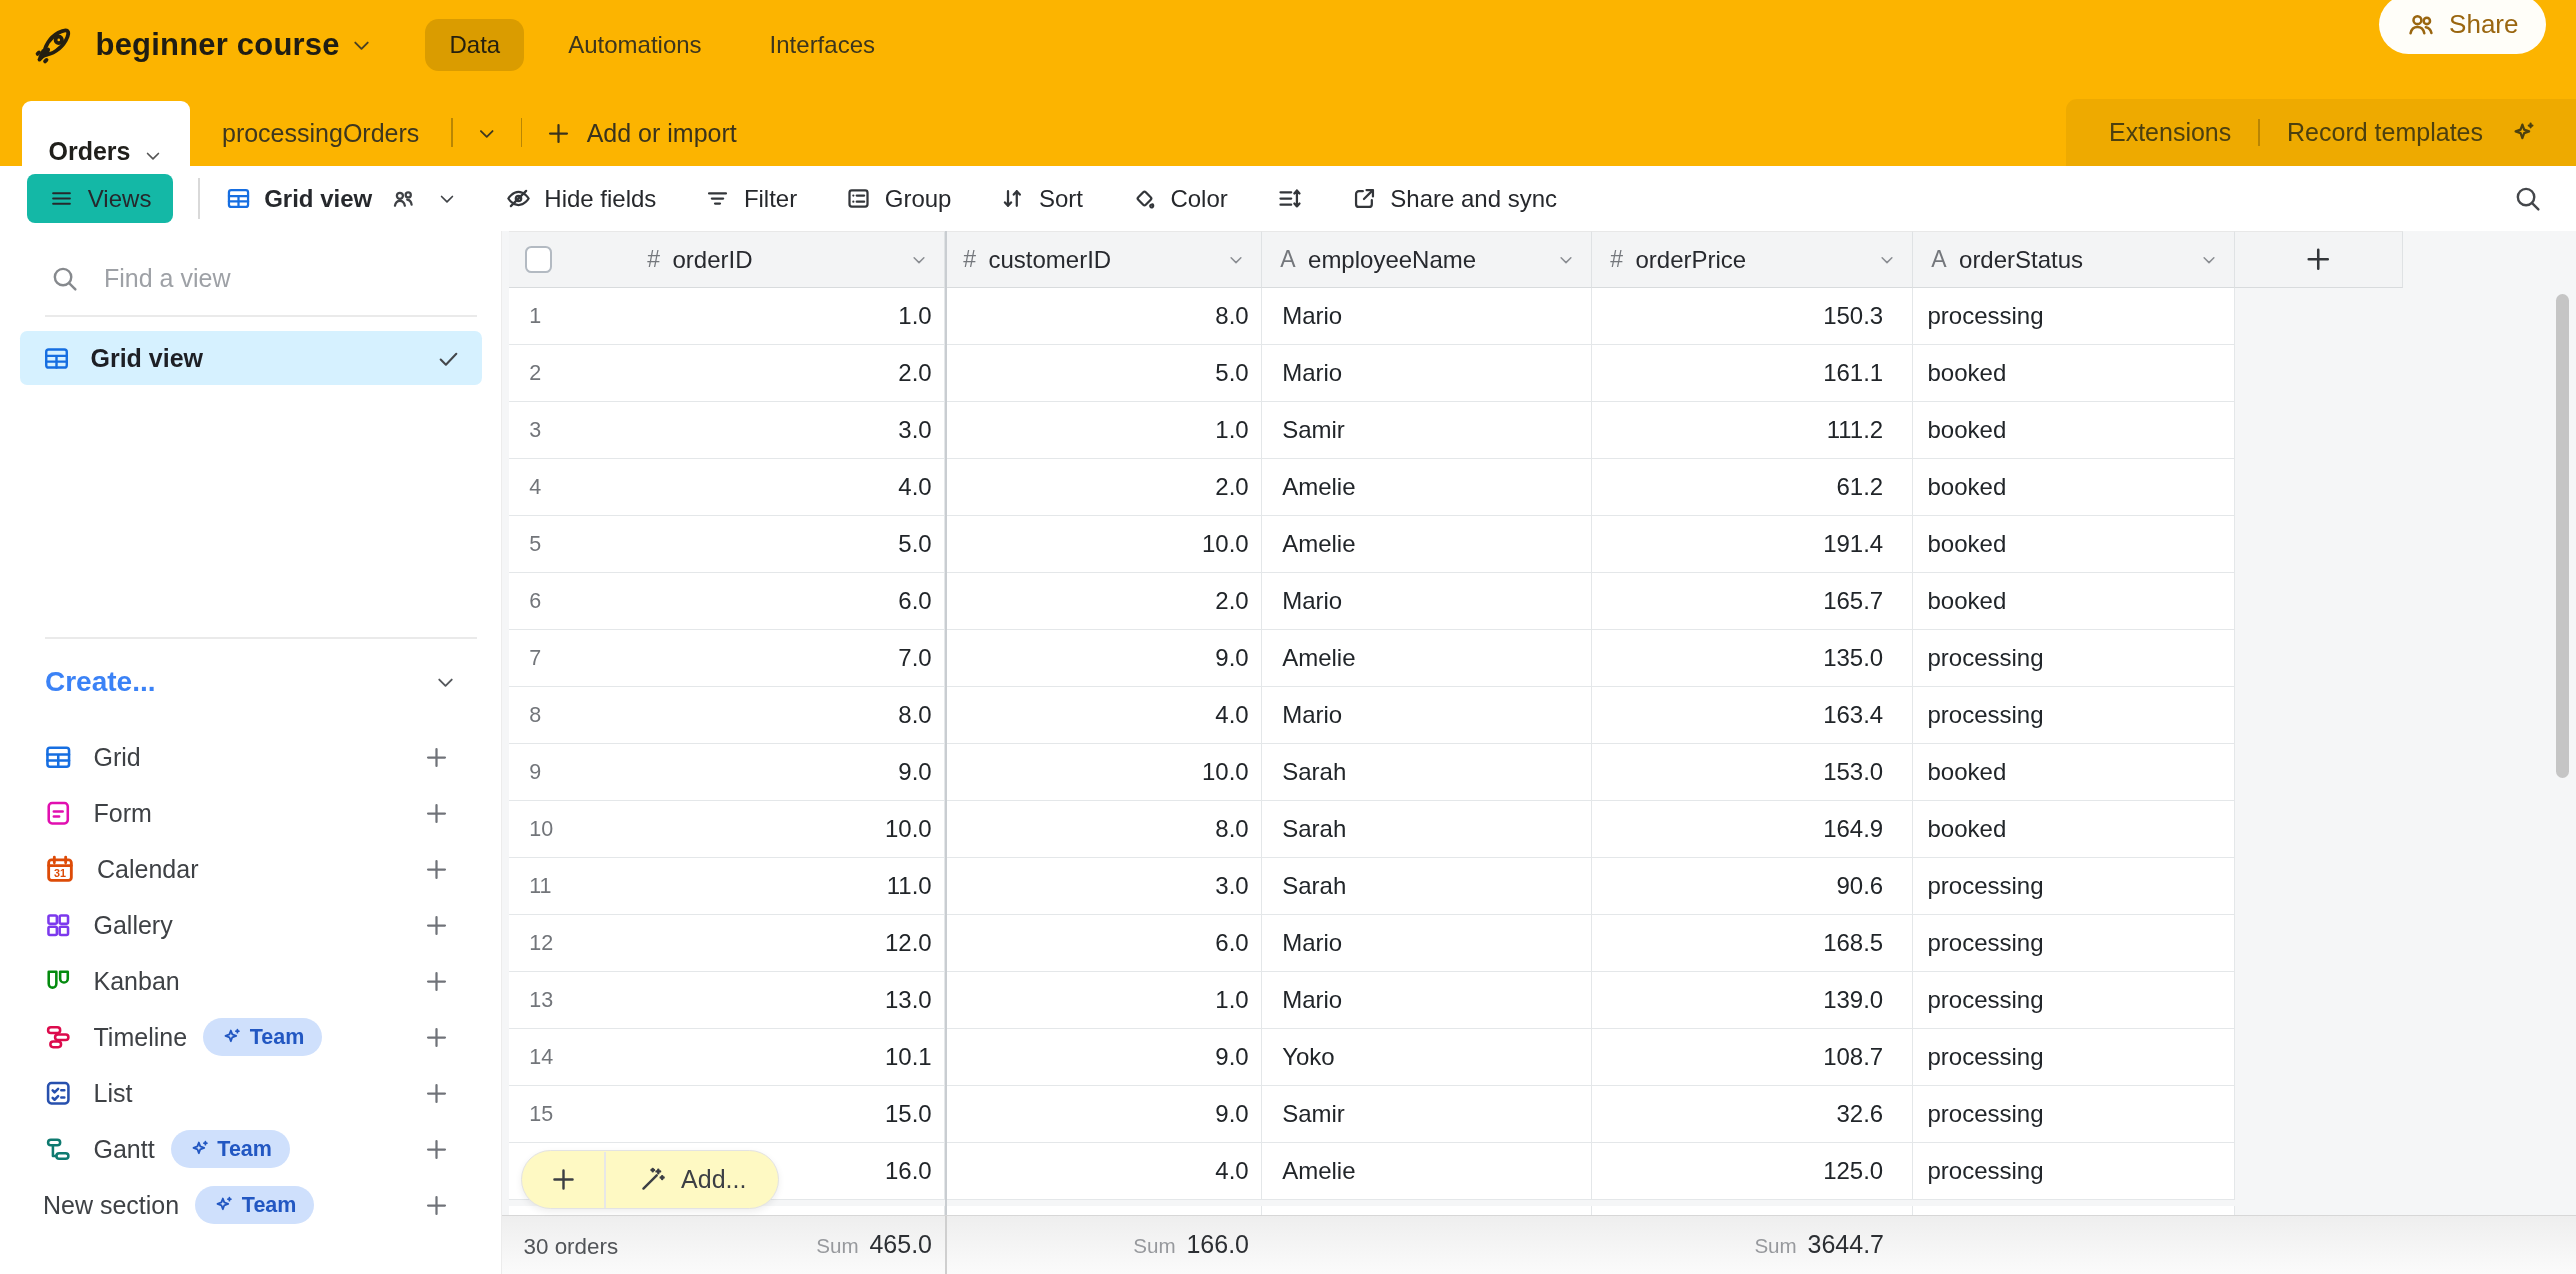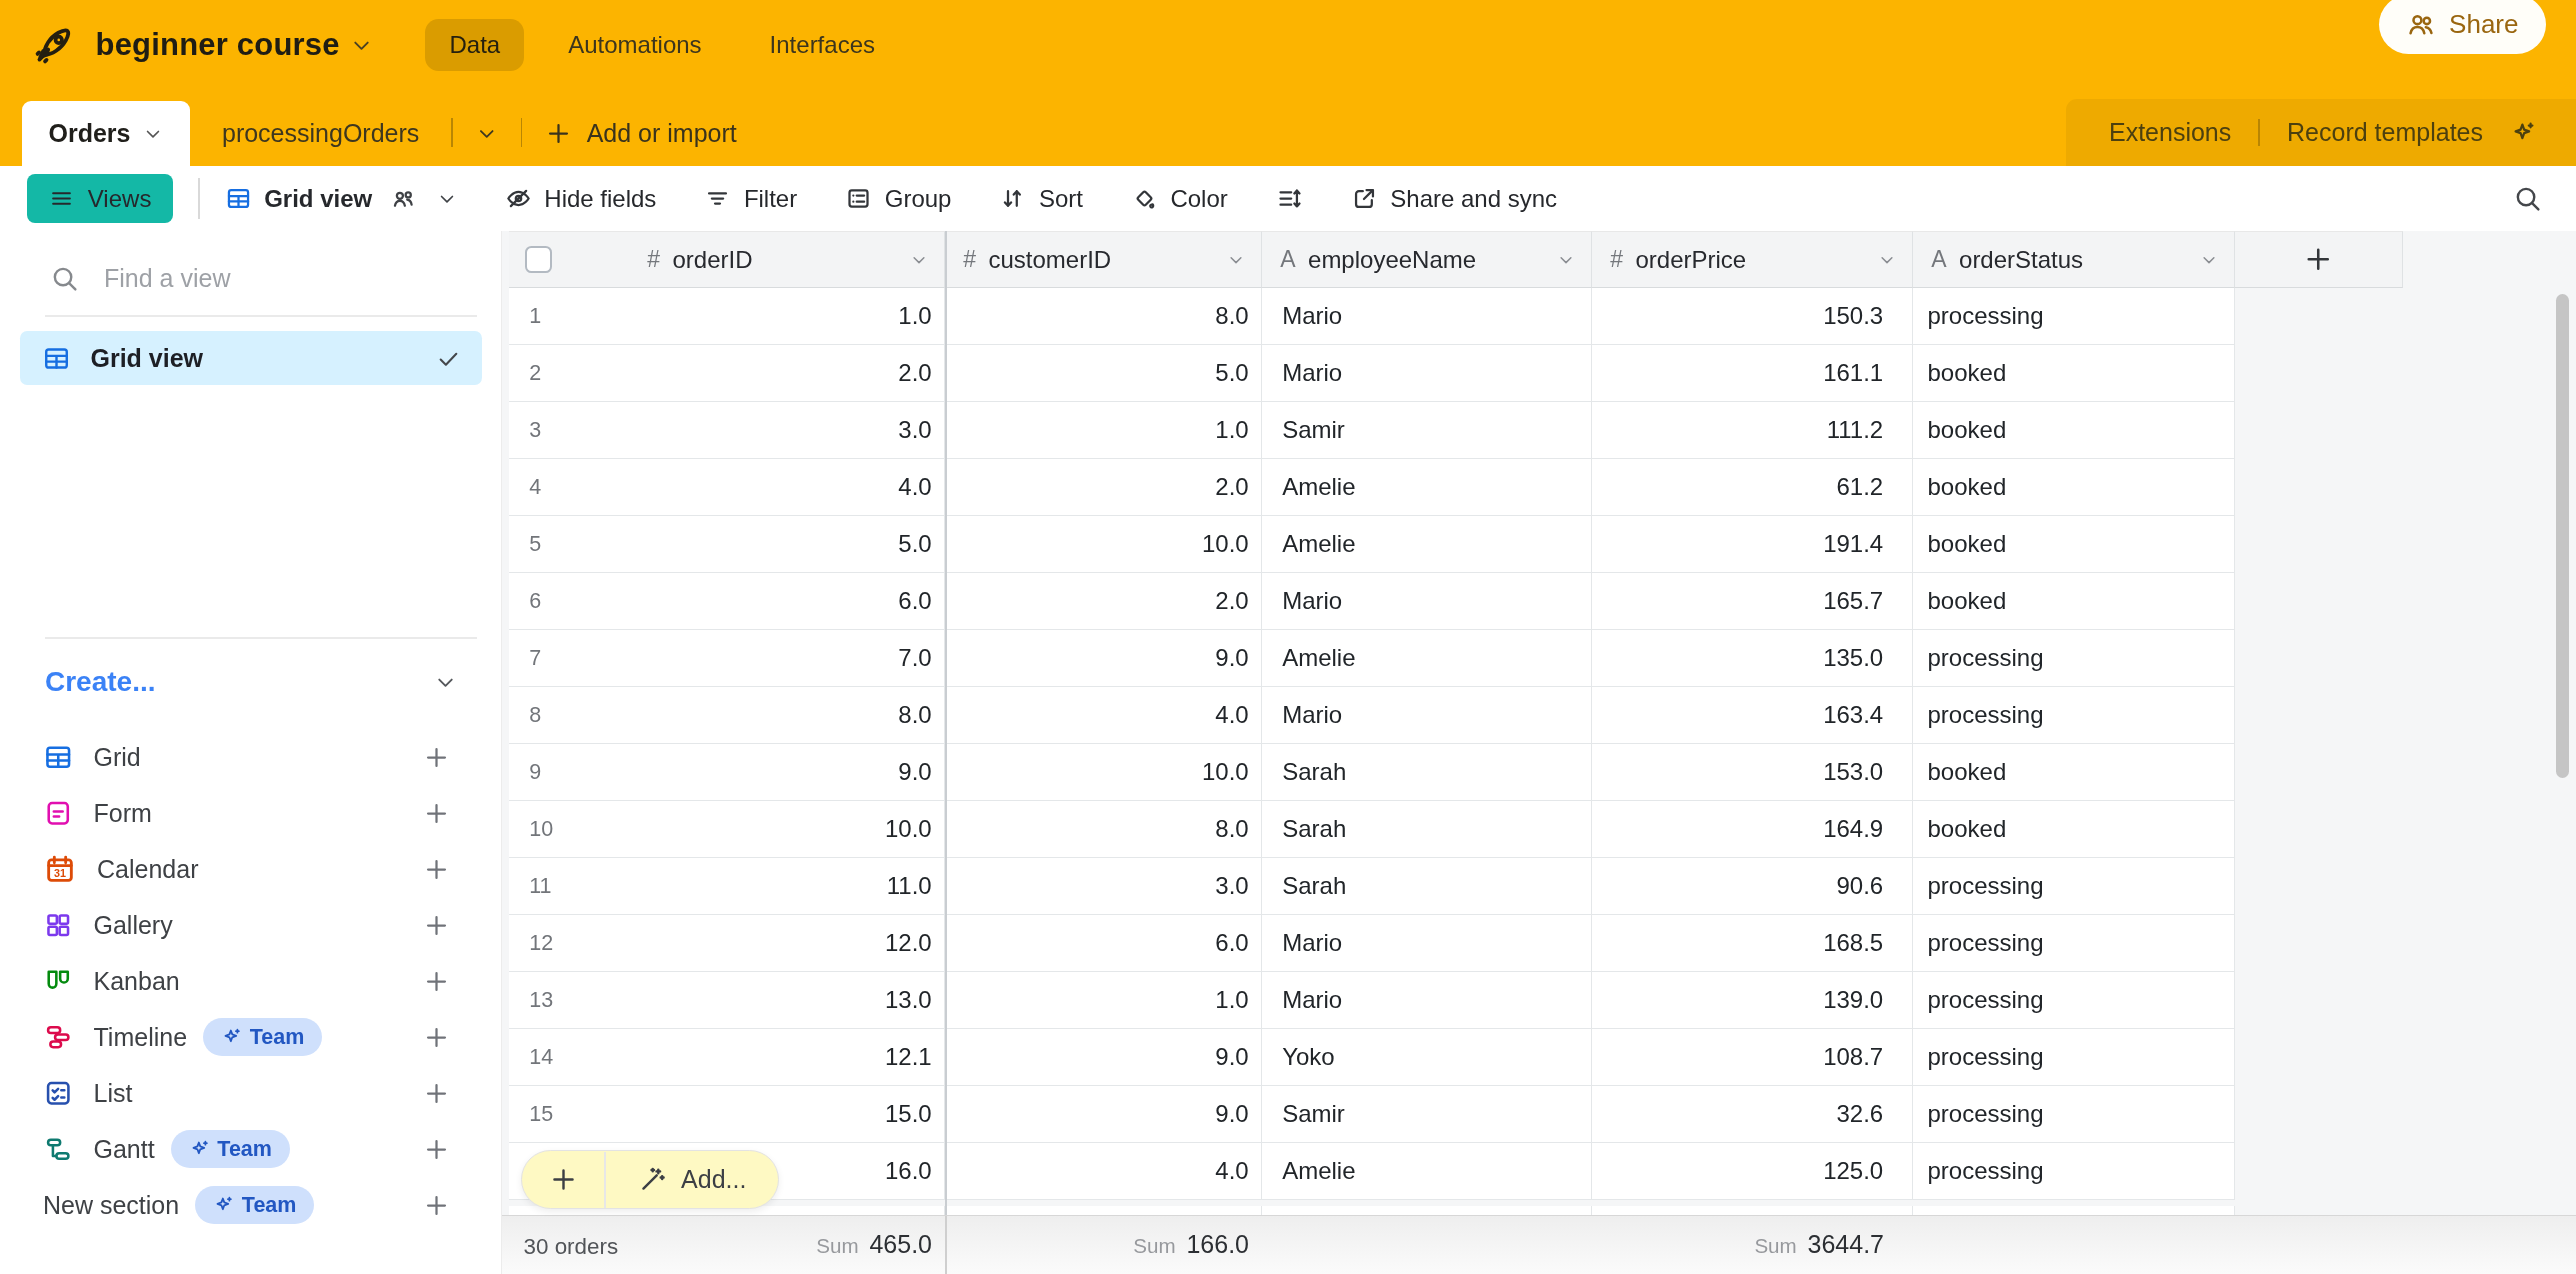--- a/index.html
+++ b/index.html
@@ -20,21 +20,21 @@
   .navpill.active{background:rgba(0,0,0,0.135);color:#25200f;}
   .topbar-right{margin-left:auto;display:flex;align-items:center;gap:36px;flex-direction:column;}
   .tb-icbtn{font-size:34px;color:#4a3c09;}
   .helpbtn{display:flex;align-items:center;gap:10.8px;font-size:24px;color:#4a3c09;}
   .sharebtn{display:flex;align-items:center;gap:12.5px;background:#fffef9;border-radius:30.5px;height:59px;padding:0 27px;color:#9a6610;font-size:26px;}
   .bellbtn{width:56px;height:56px;border-radius:50%;background:#fffdf6;display:flex;align-items:center;justify-content:center;font-size:30.5px;color:#9a6610;}
   .avatar{width:52px;height:52px;border-radius:50%;background:#dc1a5b;border:2.7px solid #fff;color:#fff;display:flex;align-items:center;justify-content:center;font-size:25px;font-weight:600;}
 
   
   .tabstrip{position:absolute;left:0;top:90px;width:100%;height:76px;background:#fcb400;display:flex;align-items:flex-end;padding-left:21.5px;}
-  .tab-active{height:65px;background:#fff;border-radius:9px 9px 0 0;display:flex;align-items:center;gap:12.5px;padding:0 27px;font-size:25px;font-weight:600;color:#201f1b;}
+  .tab-active{height:65px;background:#fff;border-radius:9px 9px 0 0;display:flex;align-items:flex-end;gap:12.5px;padding:0 27px;font-size:25px;font-weight:600;color:#201f1b;}
   .tab-active .icn{font-size:20px;color:#555;}
   .tab-inactive{height:65px;display:flex;align-items:center;padding:0 32px;font-size:25px;color:#3e371f;}
   .ts-sep{width:1.8px;height:29px;background:rgba(60,50,10,.35);align-self:center;margin-top:9px;}
   .ts-chev{font-size:21.5px;color:#3e371f;align-self:center;margin:10.8px 23px 0;}
   .ts-add{display:flex;align-items:center;gap:14.3px;font-size:25px;color:#3a331c;align-self:center;margin:10.8px 0 0 23px;}
   .ts-add .icn{font-size:27px;}
   .tabstrip-right{position:absolute;right:0;top:9px;height:67px;background:rgba(0,0,0,0.055);border-radius:10.8px 0 0 0;display:flex;align-items:center;gap:27px;padding:0 39px 0 43px;}
   .ts-r-label{font-size:25px;color:#4c400f;}
   .ts-r-sep{width:1.8px;height:27px;background:rgba(60,50,10,.3);}
   .ts-sparkle{font-size:27px;color:#4c400f;}
@@ -805,21 +805,21 @@
           <div class="tcell" style="width: 321px; justify-content: flex-end; padding-right: 29px;">
             <span>139.0</span>
           </div>
           <div class="tcell" style="width: 322px; justify-content: flex-start; padding-left: 14.3px;">
             <span>processing</span>
           </div>
         </div>
         <div class="trow">
           <div class="tcell" style="width: 436px; justify-content: flex-end; padding-right: 12.5px;">
             <span class="rownum">14</span>
-            <span>12.1</span>
+            <span>10.1</span>
           </div>
           <div class="tcell" style="width: 317px; justify-content: flex-end; padding-right: 12.5px;">
             <span>9.0</span>
           </div>
           <div class="tcell" style="width: 330px; justify-content: flex-start; padding-left: 20px;">
             <span>Yoko</span>
           </div>
           <div class="tcell" style="width: 321px; justify-content: flex-end; padding-right: 29px;">
             <span>108.7</span>
           </div>

